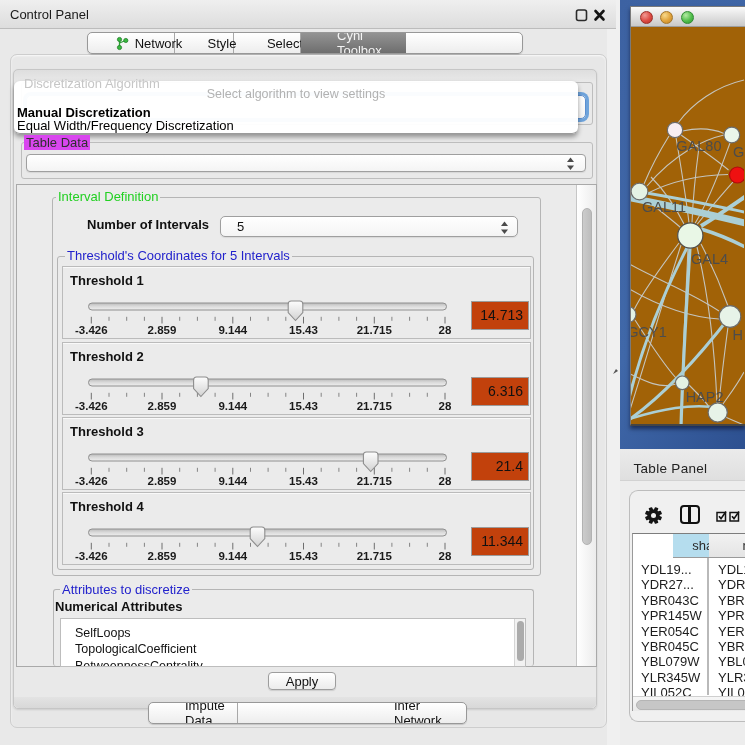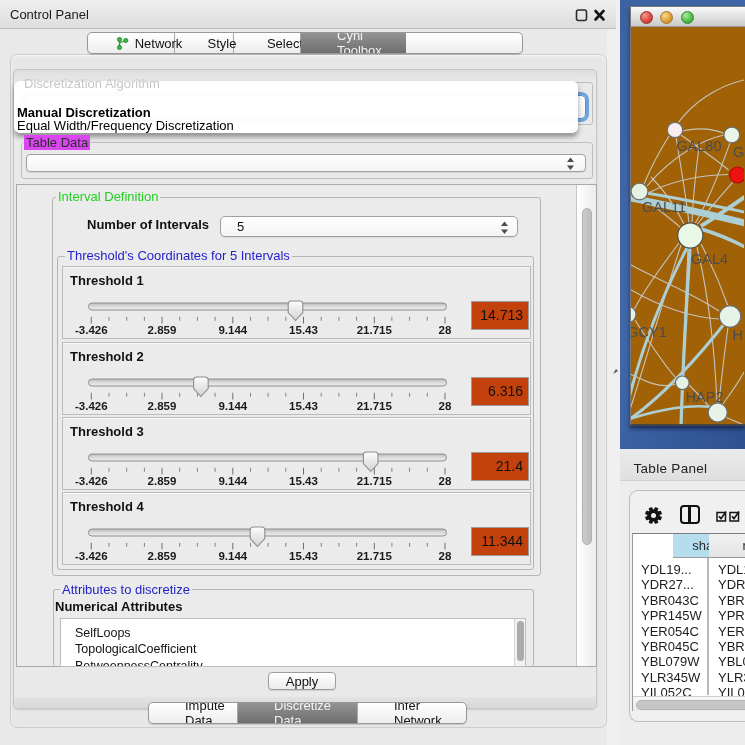--- a/index.html
+++ b/index.html
@@ -103,20 +103,21 @@
       <span>Select</span>
     </div>
     <div class="seg sel" style="left:213px;width:105px;">
       <span>Cyni Toolbox</span>
     </div>
   </div>
 <div class="groupbox" style="left:21px;top:82px;width:572px;height:43px;border-radius:3px"></div>
 <div class="combo" style="left:26px;top:95px;width:560px;height:24px;box-shadow:0 0 0 3px rgba(88,150,216,.85);border-color:#5a8fd0"></div>
 <div class="popup">
     <div class="abs" style="left:10px;top:-5px;font-size:13px;color:#c6c6c6;white-space:nowrap">Discretization Algorithm</div>
+    <div class="abs" style="left:0;top:6px;width:100%;text-align:center;font-size:12.5px;color:#b2b2b2">Select algorithm to view settings</div>
     <div class="abs bold" style="left:3px;top:23.5px;font-size:13px;color:#000">Manual Discretization</div>
     <div class="abs" style="left:3px;top:37px;font-size:13px;color:#000">Equal Width/Frequency Discretization</div>
   </div>
 <div class="groupbox" style="left:21px;top:142px;width:572px;height:37px"></div>
 <div class="grouplab" style="left:24px;top:135px;color:#2f2f2f;background:#d946ef">Table Data</div>
 <div class="combo" style="left:26px;top:154px;width:560px;height:18px;border-radius:4px">
     <svg width="9" height="14" style="position:absolute;right:10px;top:2px">
       <path d="M 4.5 0.5 L 8 5 L 1 5 Z" fill="#4a4a4a"></path>
       <path d="M 4.5 13 L 8 8.5 L 1 8.5 Z" fill="#4a4a4a"></path>
     </svg>
@@ -307,23 +308,20 @@
     <div style="position:absolute;left:14px;top:23px;font-size:12.5px;color:#111">TopologicalCoefficient</div>
     <div style="position:absolute;left:14px;top:39.5px;font-size:12.5px;color:#111">BetweennessCentrality</div>
     <div style="position:absolute;right:0;top:0;width:11px;height:100%;background:#f2f2f2;border-left:1px solid #d5d5d5">
       <div style="position:absolute;left:2px;top:2px;width:7px;height:40px;background:#ababab;border-radius:3.5px"></div>
     </div>
   </div>
 <div class="abs" style="left:268px;top:672px;width:68px;height:18px;background:linear-gradient(#ffffff,#ececec);border:1px solid #9d9d9d;border-radius:4px;text-align:center;font-size:13px;line-height:17px;color:#111;box-shadow:0 1px 1px rgba(0,0,0,.12)">Apply</div>
 <div class="segctl" style="left:148px;top:702px;width:319px;height:22px;">
     <div class="seg" style="left:0px;width:89px;">
       <span>Impute Data</span>
-    </div>
-    <div class="seg sel" style="left:89px;width:120px;">
-      <span>Discretize Data</span>
     </div>
     <div class="seg" style="left:209px;width:110px;">
       <span>Infer Network</span>
     </div>
   </div>
 <svg width="8" height="8" style="position:absolute;left:612px;top:368px">
     <path d="M1 6 L4 1 L6 3 Z" fill="#555"></path>
   </svg>
 <div class="blue"></div>
 <div class="netwin">

